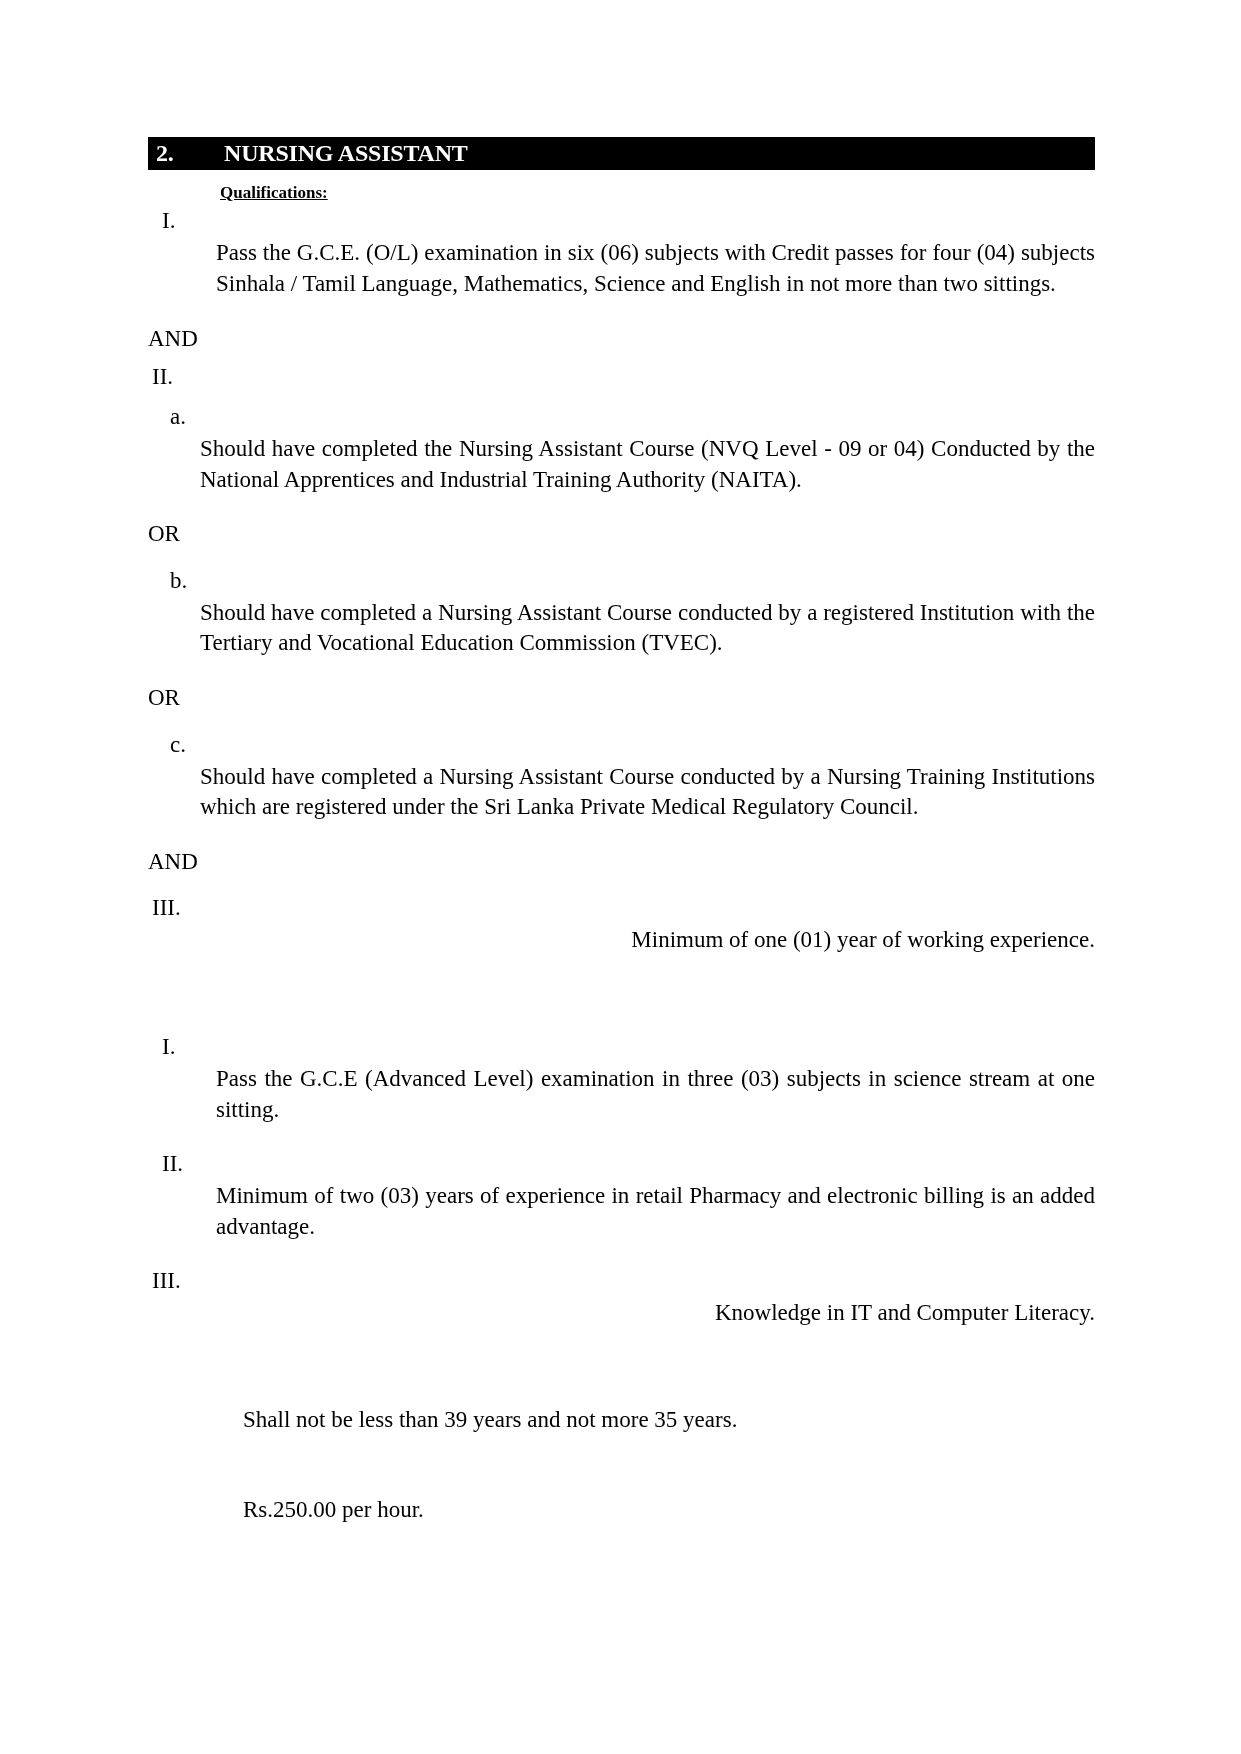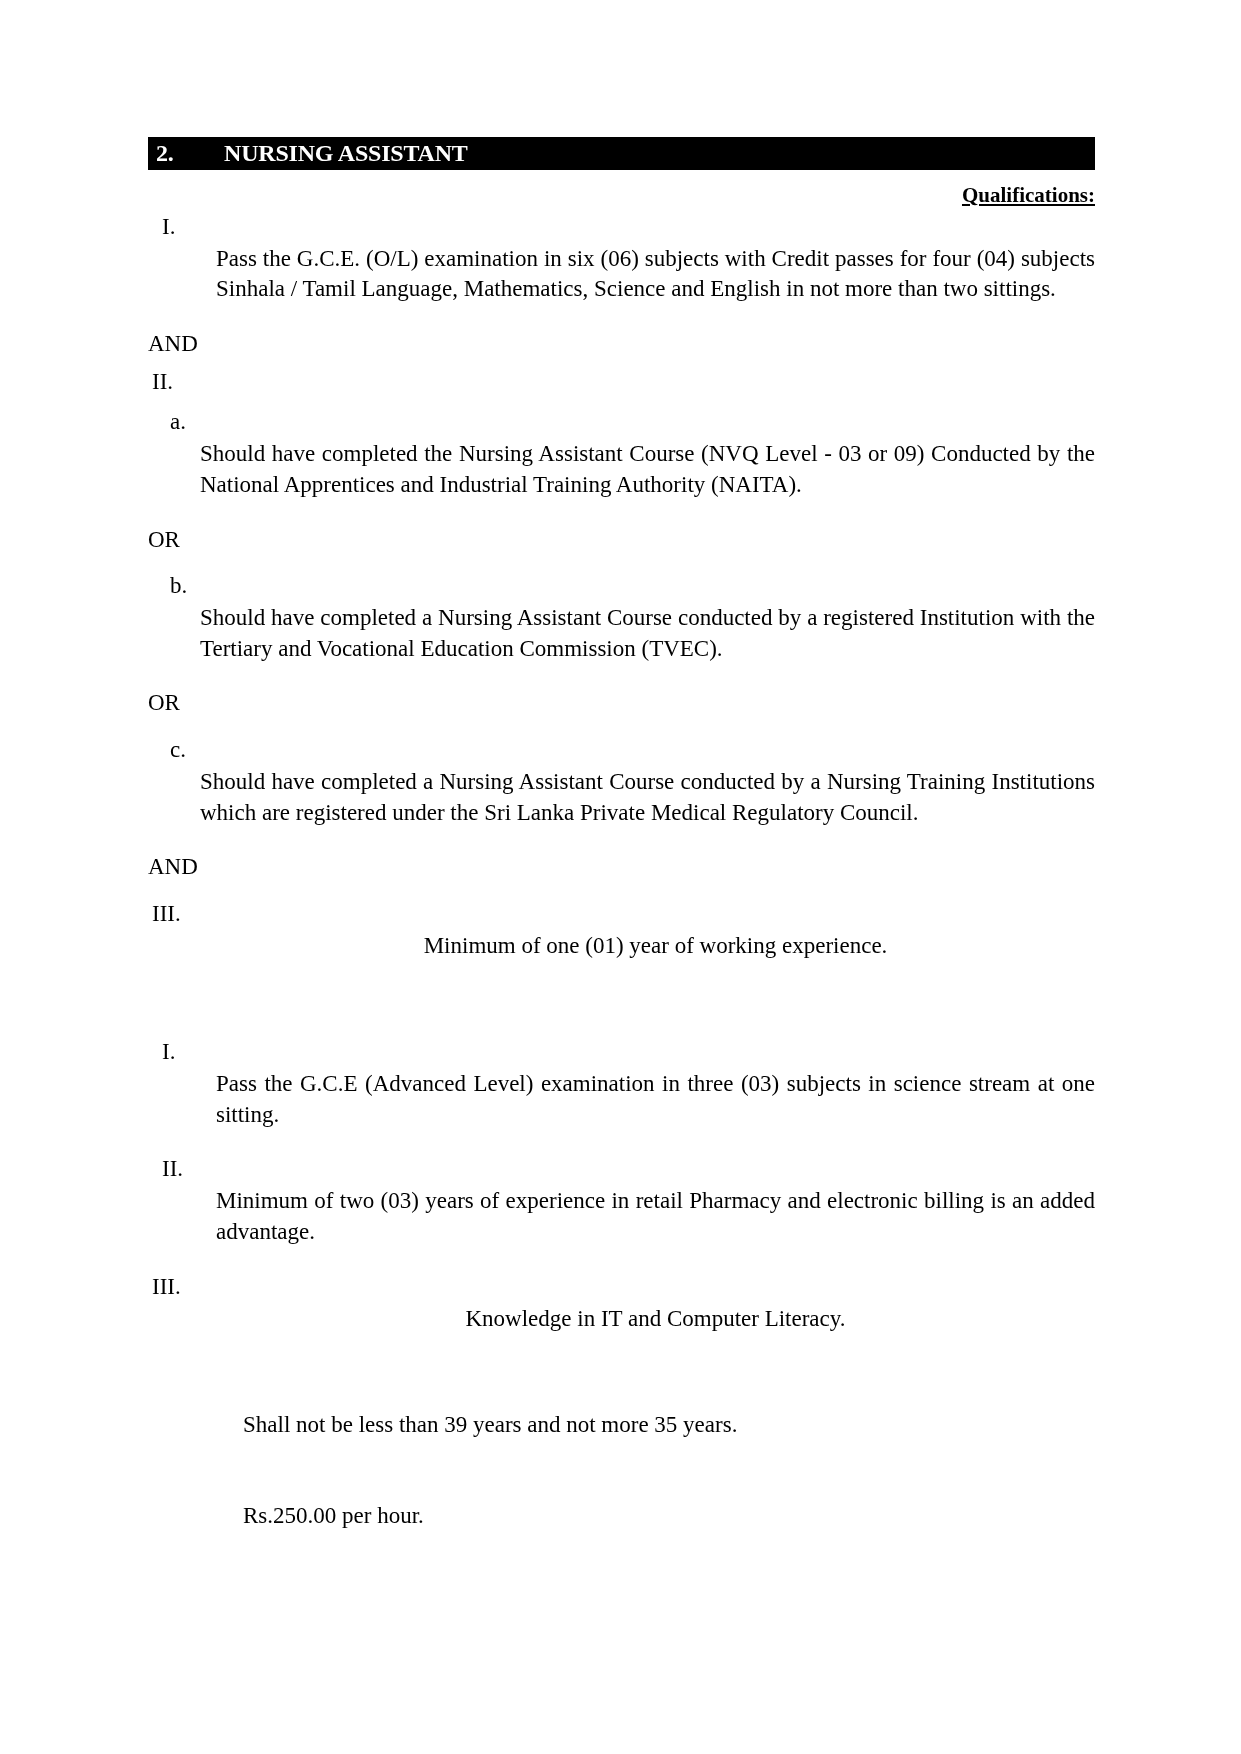--- a/index.html
+++ b/index.html
@@ -51,26 +51,25 @@
   
   .content {
     position: absolute;
     left: 148px;
     top: 182px;
     width: 947px;
   }
 
   .sec-head {
     font-weight: bold;
-    font-size: 21px;
+    font-size: 17px;
     text-decoration: underline;
     margin: 0 0 2px 72px;
     line-height: 1.32;
     display: block;
-    text-align: right;
   }
 
   
   .row {
     display: flex;
     align-items: flex-start;
     font-size: 23px;
     line-height: 1.33;
   }
   .marker {
@@ -91,21 +90,21 @@
     width: 52px;
     padding-left: 22px;
     box-sizing: border-box;
   }
   .body-text {
     flex: 1 1 auto;
     text-align: justify;
     text-justify: inter-word;
     margin-top: 32px;
   }
-  .body-text.nojust { text-align: center; }
+  .body-text.nojust { text-align: right; }
 
   .center-word {
     text-align: left;
     font-size: 23px;
     line-height: 1.33;
     width: 760px;
     margin-left: 0;
   }
 
   .plain-para {
@@ -145,21 +144,21 @@
 
     <div class="row">
       <div class="marker roman-wide">II.</div>
       <div class="body-text"></div>
     </div>
 
     <div class="gap-xs"></div>
 
     <div class="row">
       <div class="marker alpha">a.</div>
-      <div class="body-text">Should have completed the Nursing Assistant Course (NVQ Level - 03 or 09) Conducted by the National Apprentices and Industrial Training Authority (NAITA).</div>
+      <div class="body-text">Should have completed the Nursing Assistant Course (NVQ Level - 09 or 04) Conducted by the National Apprentices and Industrial Training Authority (NAITA).</div>
     </div>
 
     <div class="gap-m"></div>
     <div class="center-word">OR</div>
     <div class="gap-s"></div>
 
     <div class="row">
       <div class="marker alpha">b.</div>
       <div class="body-text">Should have completed a Nursing Assistant Course conducted by a registered Institution with the Tertiary and Vocational Education Commission (TVEC).</div>
     </div>

